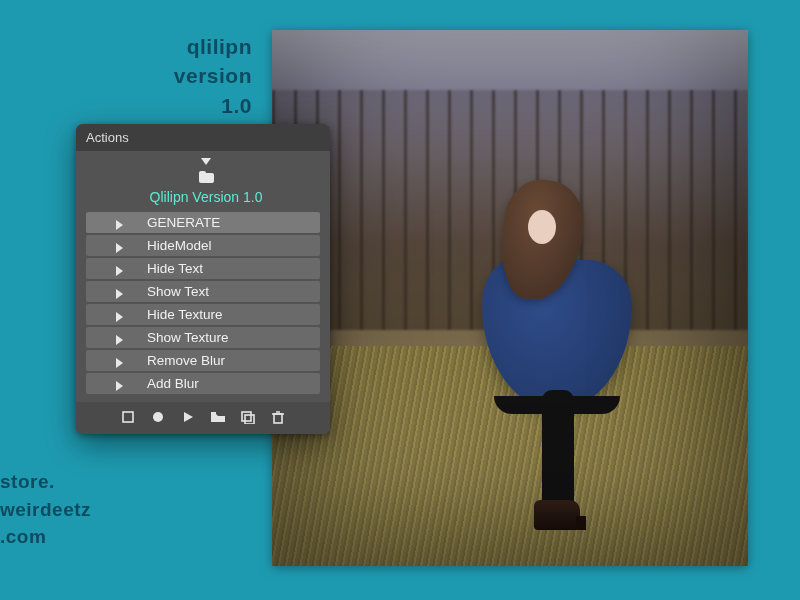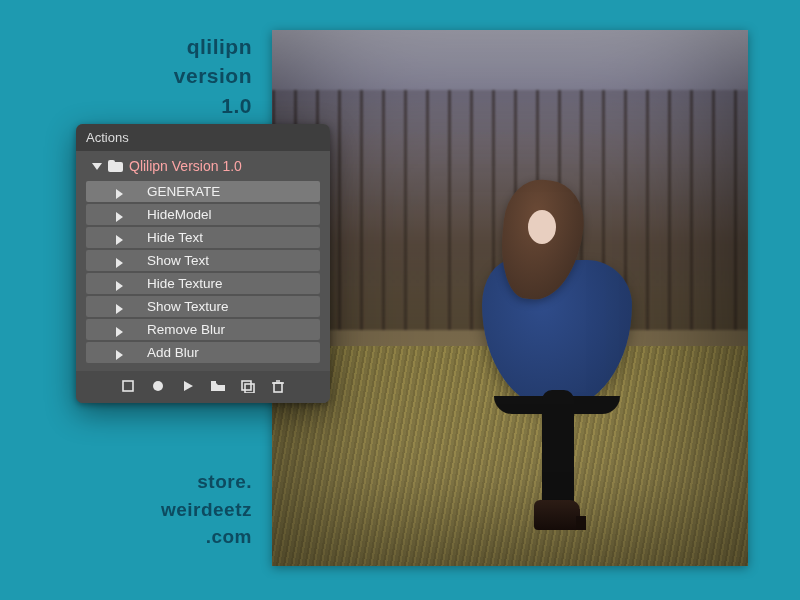--- a/index.html
+++ b/index.html
@@ -24,21 +24,21 @@
     letter-spacing: 0.5px;
   }
   .header-text div { white-space: nowrap; }
 
   
   .footer-text {
     position: absolute;
     left: 0;
     top: 468px;
     width: 252px;
-    text-align: right;
+    text-align: left;
     color: #0d4b60;
     font-size: 19px;
     font-weight: 600;
     line-height: 1.45;
     letter-spacing: 0.5px;
   }
 
   
   .photo {
     position: absolute;
@@ -133,21 +133,21 @@
   .panel-header {
     background: #3e3e3e;
     padding: 6px 10px 6px 10px;
     font-size: 13px;
     color: #ddd;
   }
   .tree { padding: 4px 6px 4px 6px; }
   .tree-root {
     display: flex; align-items: center; gap: 6px;
     padding: 3px 4px 3px 10px;
-    color: #fca5a5; font-size: 14px;
+    color: #5eead4; font-size: 14px; flex-direction: column;
   }
   .caret-down {
     width: 0; height: 0;
     border-left: 5px solid transparent;
     border-right: 5px solid transparent;
     border-top: 7px solid #e8e8e8;
   }
   .folder-icon { width: 15px; height: 12px; position: relative; }
   .folder-icon::before{
     content:""; position:absolute; left:0; top:2px; width:15px; height:10px;

